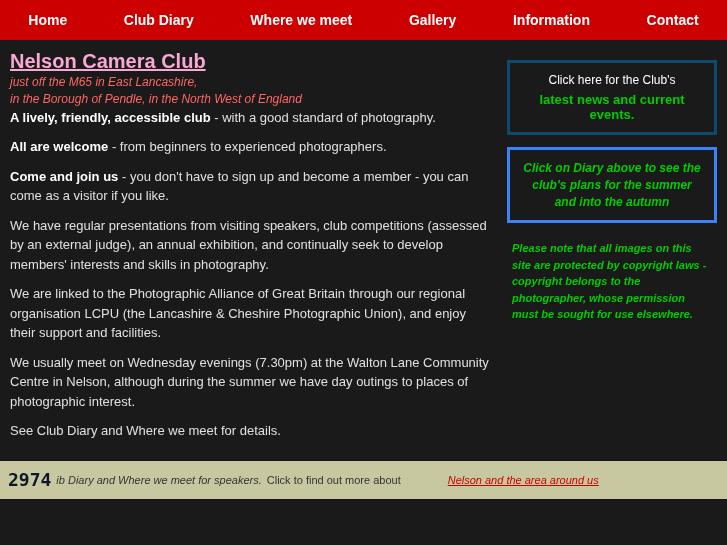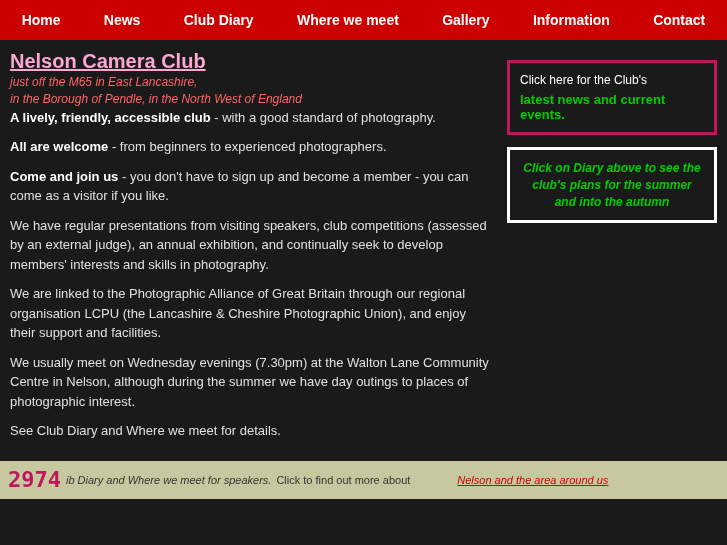--- a/index.html
+++ b/index.html
@@ -74,38 +74,38 @@
     .right-col {
       width: 210px;
       flex-shrink: 0;
       display: flex;
       flex-direction: column;
       gap: 12px;
       padding-top: 10px;
     }
 
     .news-box {
-      border: 3px solid #be185d;
+      border: 3px solid #0c4a6e;
       padding: 10px;
       background: #1a1a1a;
-      text-align: left;
+      text-align: center;
     }
     .news-box .click-text {
       color: white;
       font-size: 12px;
       margin-bottom: 5px;
     }
     .news-box .highlight-text {
       color: #00cc00;
       font-weight: bold;
       font-size: 13px;
     }
 
     .diary-box {
-      border: 3px solid #ffffff;
+      border: 3px solid #3b82f6;
       padding: 10px;
       background: #1a1a1a;
       text-align: center;
     }
     .diary-box .diary-text {
       color: #00cc00;
       font-style: italic;
       font-weight: bold;
       font-size: 12px;
       line-height: 1.4;
@@ -126,23 +126,23 @@
     .footer-bar {
       background: #c8c8a0;
       display: flex;
       align-items: center;
       padding: 4px 8px;
       min-height: 38px;
       gap: 5px;
       flex-wrap: wrap;
     }
     .footer-counter {
-      color: #be185d;
-      font-weight: bold;
-      font-size: 22px;
+      color: #0f172a;
+      font-weight: bold;
+      font-size: 18px;
       font-family: monospace;
     }
     .footer-text {
       color: #333;
       font-size: 11px;
       font-style: italic;
     }
     .footer-link {
       color: #cc0000;
       font-size: 11px;
@@ -154,21 +154,20 @@
     .footer-click {
       color: #333;
       font-size: 11px;
     }
   </style>
 </head>
 <body>
 
 <nav>
   <a class="nav-item">Home</a>
-  <a class="nav-item">News</a>
   <a class="nav-item">Club Diary</a>
   <a class="nav-item">Where we meet</a>
   <a class="nav-item">Gallery</a>
   <a class="nav-item">Information</a>
   <a class="nav-item">Contact</a>
 </nav>
 
 <div class="main-container">
 
   <div class="left-col">
@@ -202,20 +201,23 @@
   <div class="right-col">
     <div class="news-box">
       <p class="click-text">Click here for the Club's</p>
       <p class="highlight-text">latest news and current events.</p>
     </div>
 
     <div class="diary-box">
       <p class="diary-text">Click on Diary above to see the club's plans for the summer and into the autumn</p>
     </div>
 
+    <div class="copyright-box">
+      <p>Please note that all images on this site are protected by copyright laws - copyright belongs to the photographer, whose permission must be sought for use elsewhere.</p>
+    </div>
   </div>
 </div>
 
 <div class="footer-bar">
   <span class="footer-counter">2974</span>
   <span class="footer-text">ib Diary and Where we meet for speakers.</span>
   <span class="footer-click">Click to find out more about</span>
   <span class="footer-link">Nelson and the area around us</span>
 </div>
 

